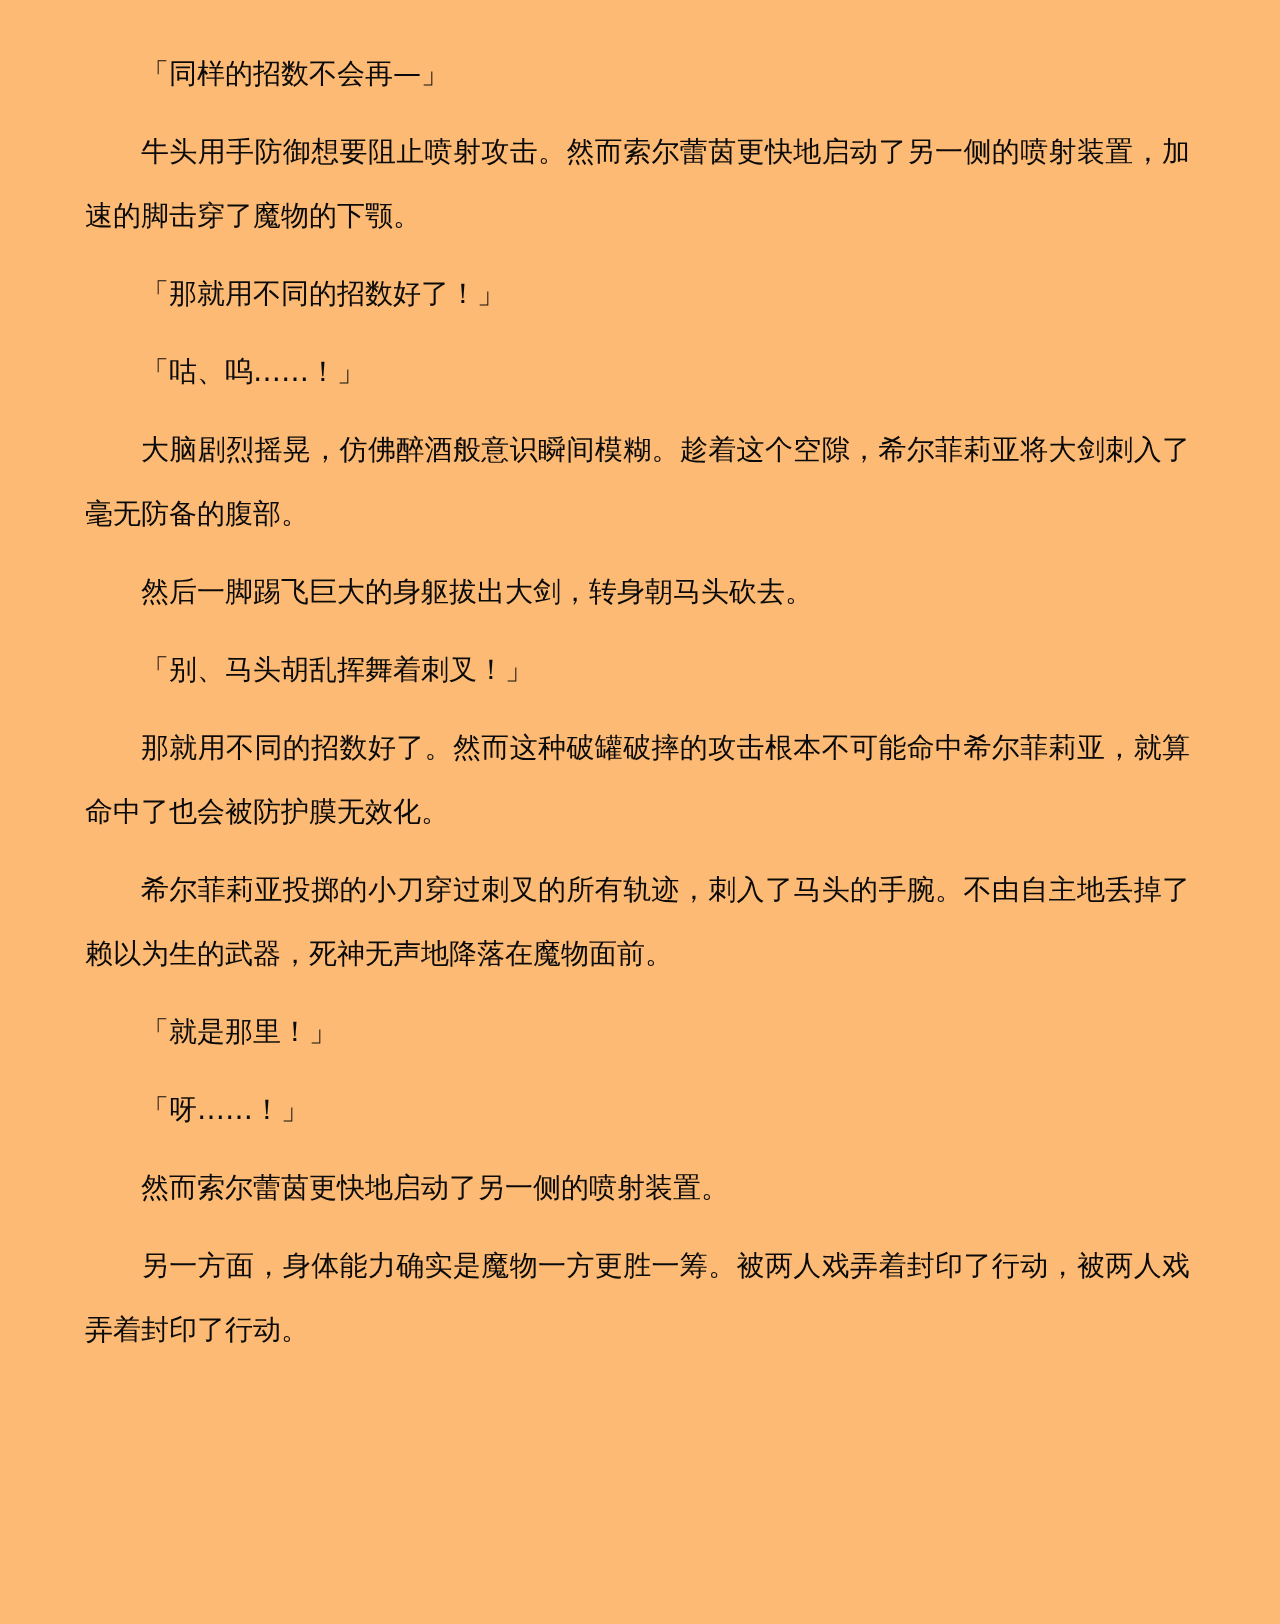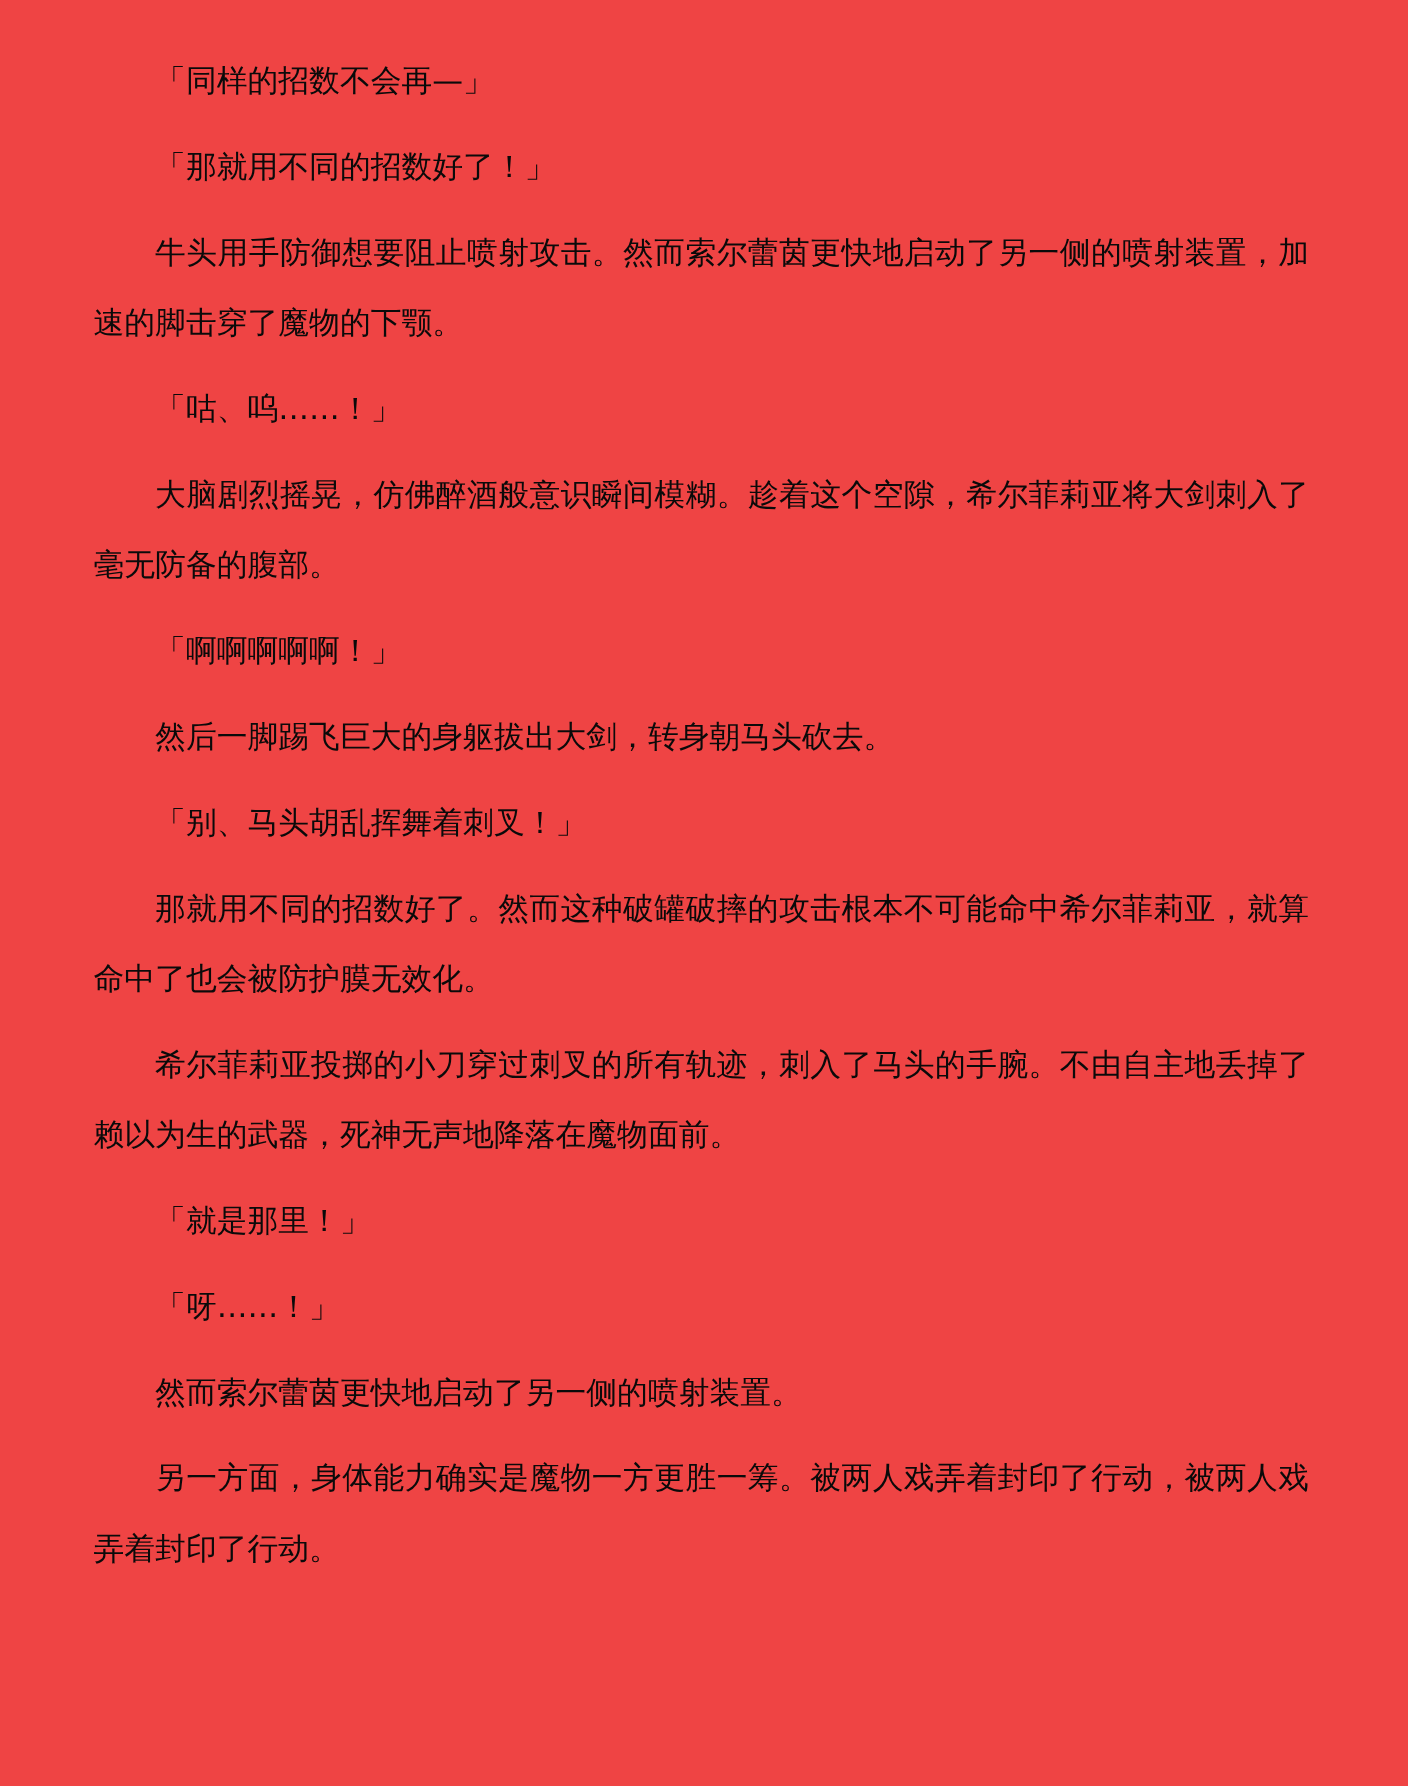--- a/index.html
+++ b/index.html
@@ -5,21 +5,21 @@
   html, body {
     margin: 0;
     padding: 0;
     background: #ffffff;
   }
   .page {
     position: relative;
     box-sizing: border-box;
     width: 1280px;
     height: 1624px;
-    background: #ef4444;
+    background: #fdba74;
     padding: 42px 90px 0 85px;
     overflow: hidden;
   }
   .text-body {
     font-family: "DejaVu Sans", sans-serif;
     font-size: 28px;
     line-height: 64px;
     color: #0a0a0a;
     text-align: justify;
     text-justify: inter-ideograph;
@@ -30,25 +30,24 @@
     margin: 0 0 14px 0;
     text-indent: 2em;
   }
 </style>
 </head>
 <body>
 
 <div class="page">
   <div class="text-body">
     <p>「同样的招数不会再—」</p>
+    <p>牛头用手防御想要阻止喷射攻击。然而索尔蕾茵更快地启动了另一侧的喷射装置，加速的脚击穿了魔物的下颚。</p>
     <p>「那就用不同的招数好了！」</p>
-    <p>牛头用手防御想要阻止喷射攻击。然而索尔蕾茵更快地启动了另一侧的喷射装置，加速的脚击穿了魔物的下颚。</p>
     <p>「咕、呜……！」</p>
     <p>大脑剧烈摇晃，仿佛醉酒般意识瞬间模糊。趁着这个空隙，希尔菲莉亚将大剑刺入了毫无防备的腹部。</p>
-    <p>「啊啊啊啊啊！」</p>
     <p>然后一脚踢飞巨大的身躯拔出大剑，转身朝马头砍去。</p>
     <p>「别、马头胡乱挥舞着刺叉！」</p>
     <p>那就用不同的招数好了。然而这种破罐破摔的攻击根本不可能命中希尔菲莉亚，就算命中了也会被防护膜无效化。</p>
     <p>希尔菲莉亚投掷的小刀穿过刺叉的所有轨迹，刺入了马头的手腕。不由自主地丢掉了赖以为生的武器，死神无声地降落在魔物面前。</p>
     <p>「就是那里！」</p>
     <p>「呀……！」</p>
     <p>然而索尔蕾茵更快地启动了另一侧的喷射装置。</p>
     <p>另一方面，身体能力确实是魔物一方更胜一筹。被两人戏弄着封印了行动，被两人戏弄着封印了行动。</p>
   </div>
 </div>

